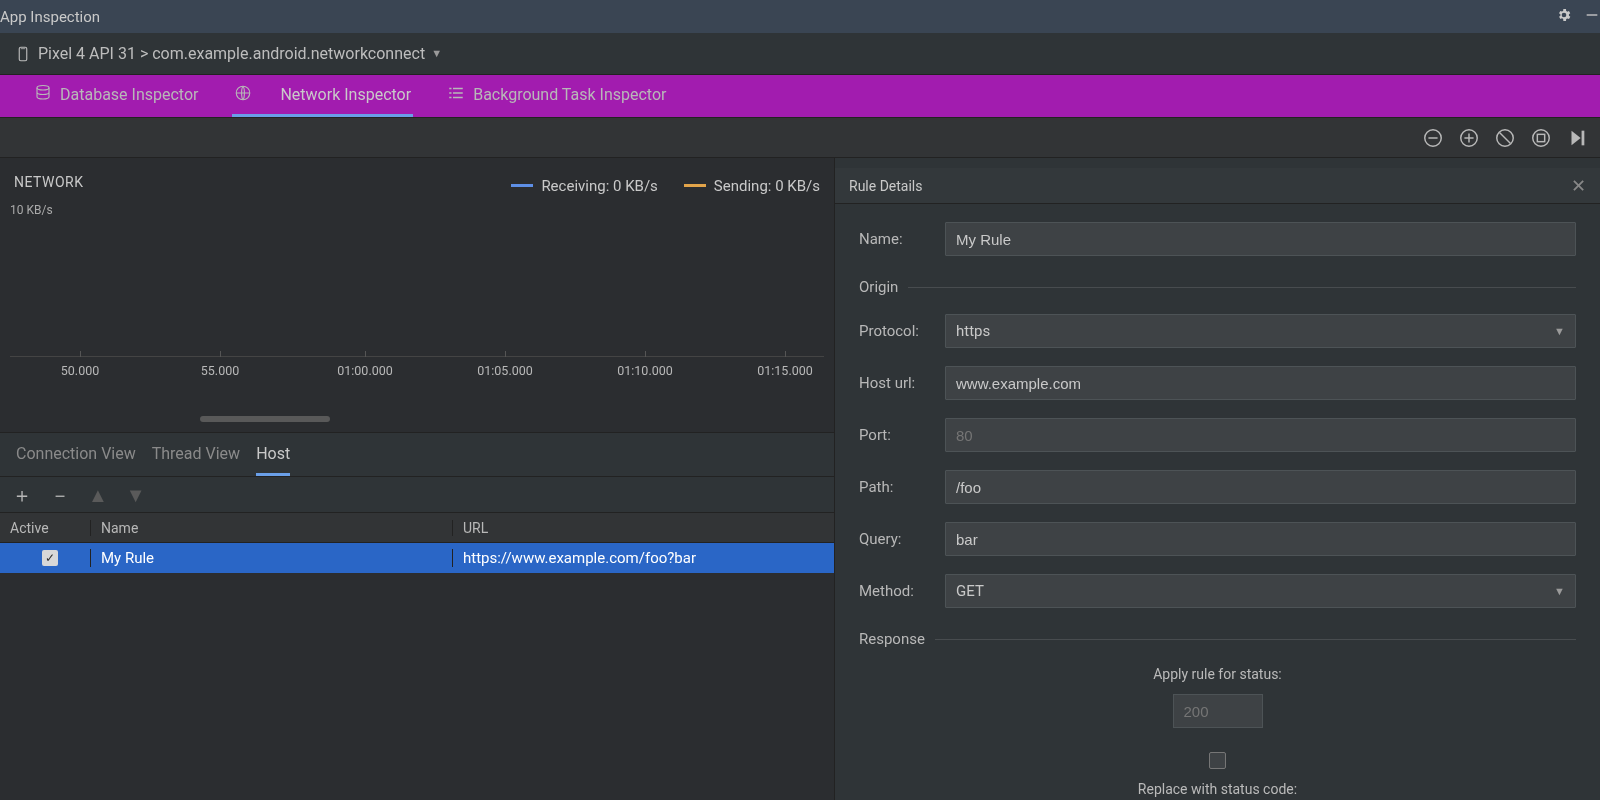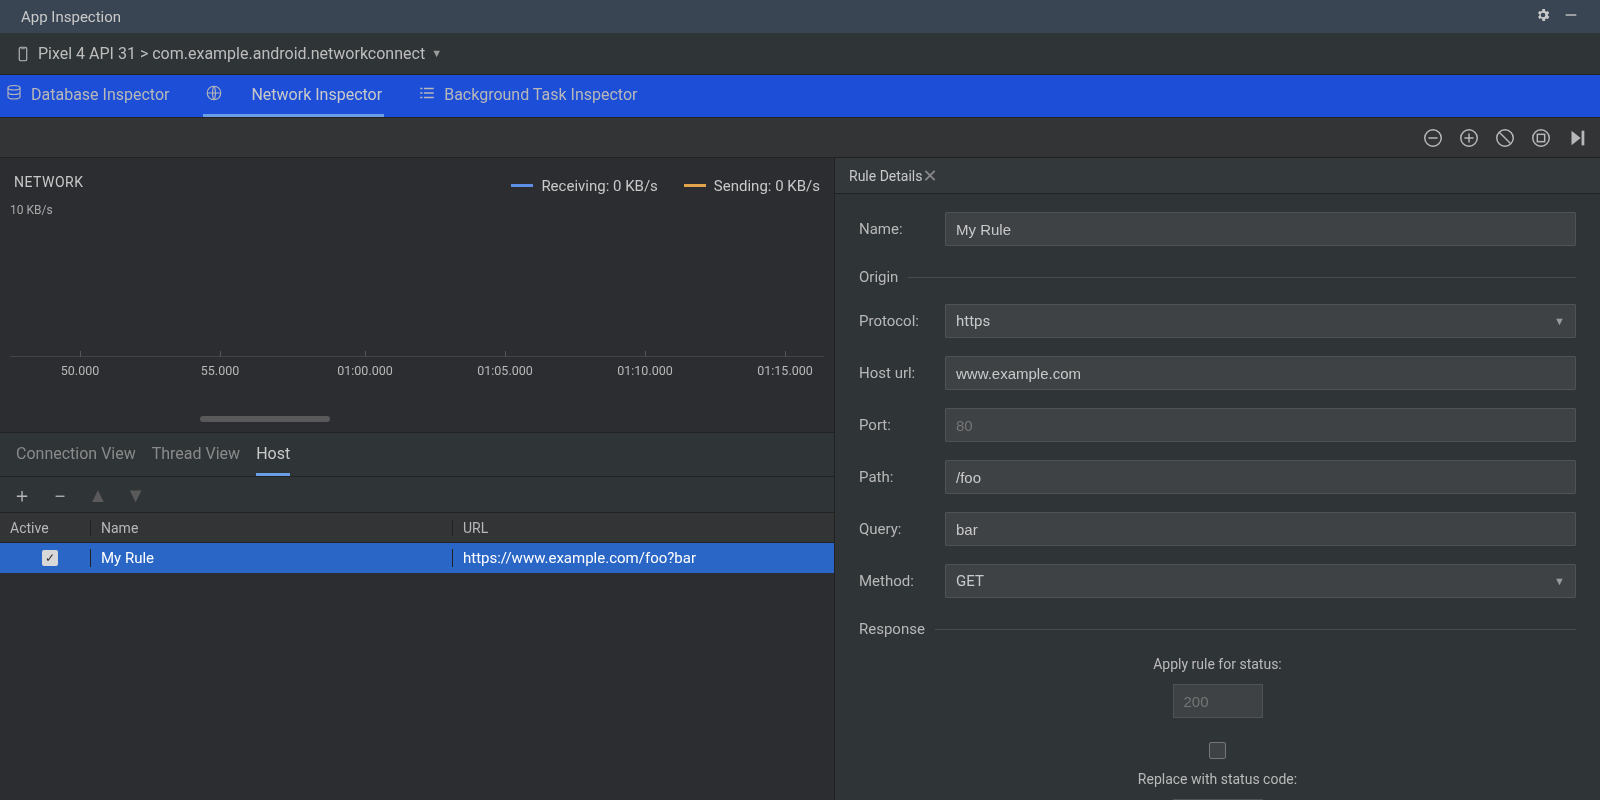--- a/index.html
+++ b/index.html
@@ -11,43 +11,43 @@
   height: 800px;
   overflow: hidden;
   font-size: 14px;
 }
 .titlebar {
   background: #3a4553;
   height: 33px;
   display: flex;
   align-items: center;
   justify-content: space-between;
-  padding: 0 21px;
+  padding: 0 0;
 }
 .titlebar-title { color: #c9c9c9; font-size: 15px; }
 .titlebar-icons { display:flex; gap:12px; align-items:center; }
 .titlebar-icons .icon { color:#c9c9c9; cursor:pointer; }
 
 .device-bar {
   background: #2f3437;
   height: 42px;
   display:flex;
   align-items:center;
   padding: 0 14px;
   border-bottom: 1px solid #222;
 }
 .device-path { color:#bdbdbd; font-size:16px; display:flex; align-items:center; gap:6px; }
 .device-icon { width:18px; height:18px; display:inline-flex; }
 
 .inspector-tabs {
-  background: #1d4ed8;
+  background: #a21caf;
   height: 43px;
   display:flex;
   align-items:center;
-  padding: 0 3px;
+  padding: 0 32px;
   border-bottom: 1px solid #222;
   gap: 32px;
 }
 .inspector-tab {
   display:flex; align-items:center; gap:8px;
   color:#b8b8b8; font-size:16px; cursor:pointer;
   height:100%;
   border-bottom:3px solid transparent;
   padding:0 2px;
 }
@@ -117,22 +117,22 @@
 .rules-head { display:flex; background:#323436; height:30px; align-items:center; border-bottom:1px solid #222; color:#b8b8b8; font-size:14px; }
 .col-active { width:90px; padding-left:10px; }
 .col-name { width:362px; padding-left:10px; border-left:1px solid #222; }
 .col-url { flex:1; padding-left:10px; border-left:1px solid #222; }
 .rules-row { display:flex; height:30px; align-items:center; font-size:15px; }
 .rules-row.selected { background:#2a66c6; color:#fff; }
 .rules-row .col-active { display:flex; justify-content:center; align-items:center; }
 .checkbox { width:16px; height:16px; background:#d8d8d8; border-radius:2px; display:flex; align-items:center; justify-content:center; color:#333; font-size:12px; }
 
 .details-header {
-  height:36px; background:#33383b; display:flex; align-items:center; justify-content:flex-start;
-  padding:0 14px; color:#c9c9c9; border-bottom:1px solid #222;
+  height:36px; background:#33383b; display:flex; align-items:center; justify-content:space-between;
+  padding:0 14px; color:#c9c9c9; border-bottom:1px solid #222;margin-top:10px;
 }
 .details-header .close { color:#888; cursor:pointer; font-size:18px; }
 
 .details-body { padding:18px 24px; overflow-y:auto; flex:1; }
 .form-row { display:flex; align-items:center; margin-bottom:18px; }
 .form-label { width:86px; color:#b8b8b8; font-size:15px; }
 .form-input, .form-select {
   flex:1; background:#3e4245; border:1px solid #4d5356; height:34px; color:#c9c9c9;
   padding:0 10px; font-size:15px; border-radius:1px;
 }

